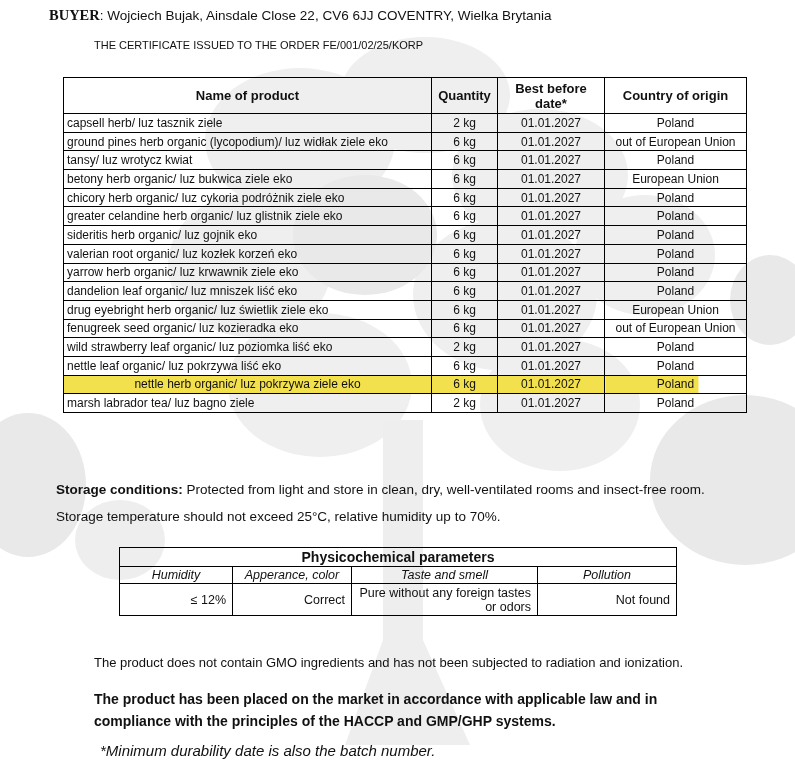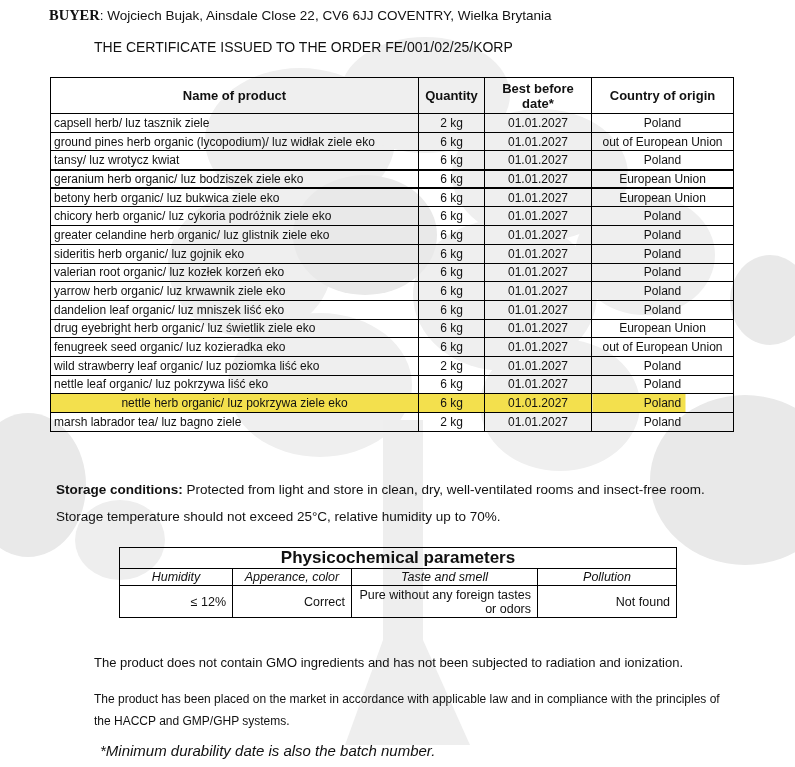--- a/index.html
+++ b/index.html
@@ -10,26 +10,26 @@
     color: #111;
     position: relative;
     overflow: hidden;
   }
   .page { position: absolute; inset: 0; }
   .watermark { position: absolute; inset: 0; z-index: 0; pointer-events: none; }
   .layer { position: absolute; z-index: 1; }
 
   .buyer-line { top: 7px; left: 49px; font-size: 13.5px; white-space: nowrap; }
   .buyer-label { font-family: "Liberation Serif", serif; font-weight: bold; font-size: 14.5px; }
-  .cert-line { top: 39px; left: 94px; font-size: 14px; white-space: nowrap; }
+  .cert-line { top: 39px; left: 94px; font-size: 11px; white-space: nowrap; }
 
   table { border-collapse: collapse; table-layout: fixed; background: transparent; }
   th, td { border: 1px solid #000; overflow: hidden; }
 
-  .products { top: 77px; left: 50px; width: 683px; font-size: 12px; padding-left: 44px; }
+  .products { top: 77px; left: 63px; width: 683px; font-size: 12px; padding-left: 44px; }
   .products col.c-name   { width: 368px; }
   .products col.c-qty    { width: 66px; }
   .products col.c-date   { width: 107px; }
   .products col.c-origin { width: 142px; }
   .products thead th { font-size: 13px; font-weight: bold; text-align: center; height: 36px; vertical-align: middle; }
   .products tbody td { height: 18.7px; padding: 0 3px; vertical-align: middle; white-space: nowrap; }
   .products tbody td.cell-name { text-align: left; }
   .products tbody td.cell-center { text-align: center; }
   .products tbody tr.thick td { border-top-width: 2px; border-bottom-width: 2px; }
   .products tbody tr.hl td { background: var(--hl); text-align: center; }
@@ -39,26 +39,26 @@
 
   .storage-1 { top: 482px; left: 56px; font-size: 13.5px; white-space: nowrap; }
   .storage-2 { top: 509px; left: 56px; font-size: 13.5px; white-space: nowrap; }
   .bold { font-weight: bold; }
 
   .physico { top: 547px; left: 119px; width: 557px; font-size: 12.5px; }
   .physico col.p-hum  { width: 113px; }
   .physico col.p-app  { width: 119px; }
   .physico col.p-taste{ width: 186px; }
   .physico col.p-pol  { width: 139px; }
-  .physico th.title { font-size: 17px; font-weight: bold; text-align: center; height: 19px; }
+  .physico th.title { font-size: 14px; font-weight: bold; text-align: center; height: 19px; }
   .physico th.sub { font-style: italic; font-weight: normal; text-align: center; height: 17px; }
   .physico td { text-align: right; vertical-align: middle; height: 32px; padding: 0 6px; }
 
   .para-gmo   { top: 655px; left: 94px; font-size: 13px; white-space: nowrap; }
-  .para-haccp { top: 688px; left: 94px; font-size: 12px; width: 640px; line-height: 22px; }
+  .para-haccp { top: 688px; left: 94px; font-size: 14px; width: 640px; line-height: 22px; font-weight: bold; }
   .footnote   { top: 742px; left: 100px; font-size: 15px; font-style: italic; white-space: nowrap; }
 </style>
 </head>
 <body style="--hl: #f3e04d;">
 
 <div class="page">
 
   <svg class="watermark" width="795" height="767" viewBox="0 0 795 767" xmlns="http://www.w3.org/2000/svg">
     <g fill="#efefef">
       <ellipse cx="300" cy="140" rx="95" ry="72"></ellipse>
@@ -116,26 +116,20 @@
           <td class="cell-center">6 kg</td>
           <td class="cell-center">01.01.2027</td>
           <td class="cell-center">out of European Union</td>
         </tr>
         <tr>
           <td class="cell-name">tansy/ luz wrotycz kwiat</td>
           <td class="cell-center">6 kg</td>
           <td class="cell-center">01.01.2027</td>
           <td class="cell-center">Poland</td>
         </tr>
-        <tr class="thick">
-          <td class="cell-name">geranium herb organic/ luz bodziszek ziele eko</td>
-          <td class="cell-center">6 kg</td>
-          <td class="cell-center">01.01.2027</td>
-          <td class="cell-center">European Union</td>
-        </tr>
         <tr>
           <td class="cell-name">betony herb organic/ luz bukwica ziele eko</td>
           <td class="cell-center">6 kg</td>
           <td class="cell-center">01.01.2027</td>
           <td class="cell-center">European Union</td>
         </tr>
         <tr>
           <td class="cell-name">chicory herb organic/ luz cykoria podróżnik ziele eko</td>
           <td class="cell-center">6 kg</td>
           <td class="cell-center">01.01.2027</td>

